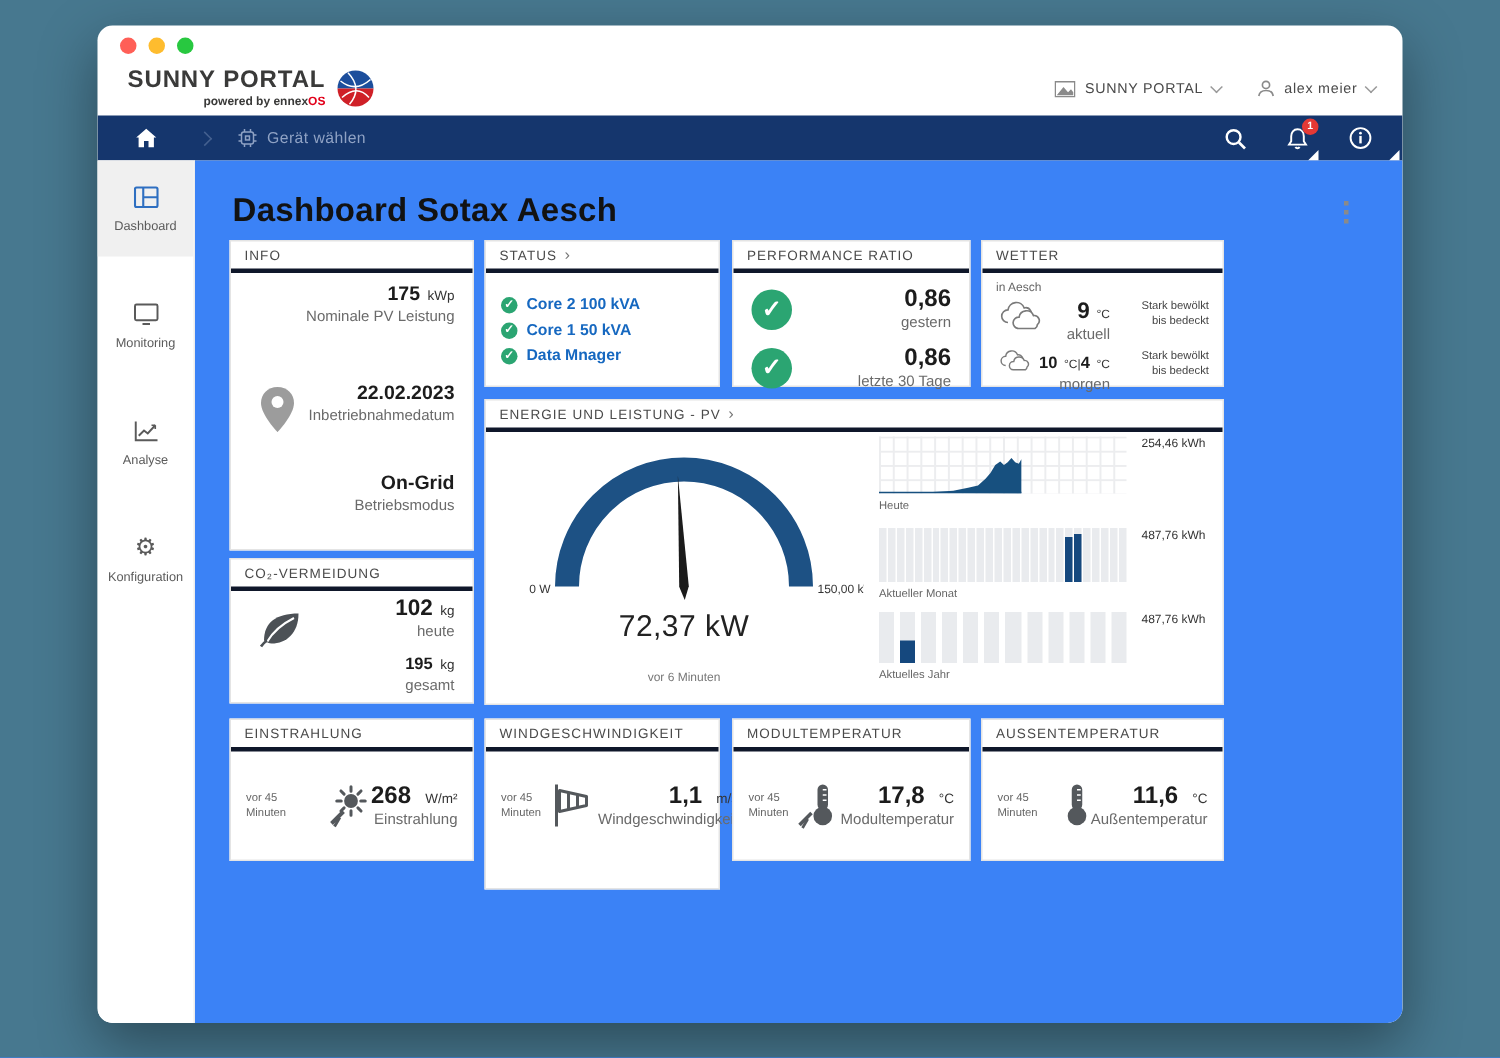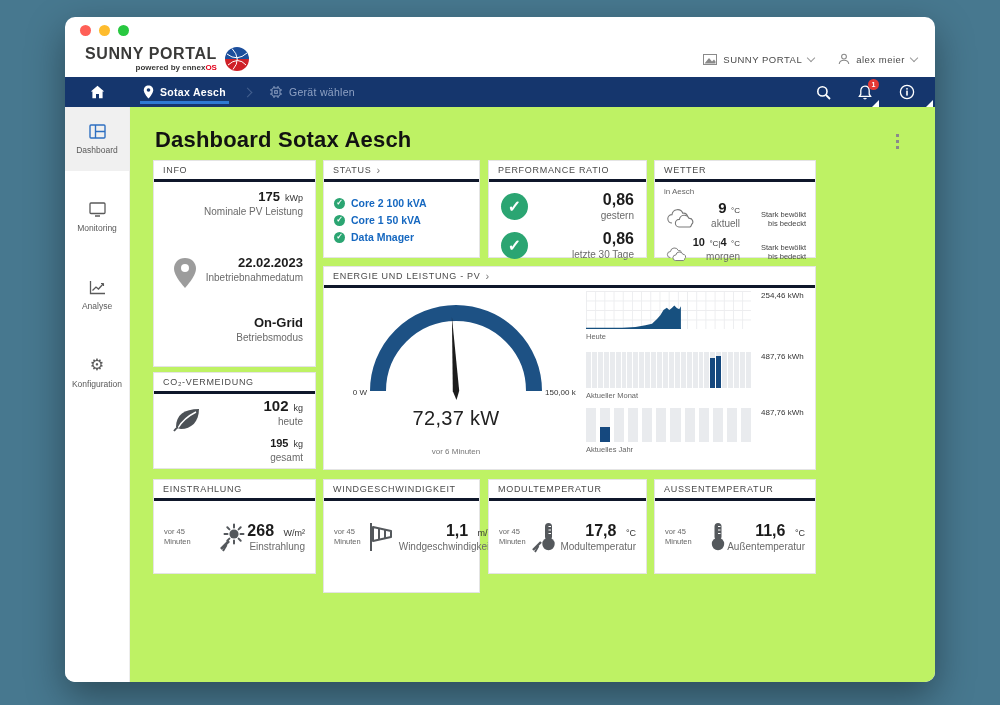--- a/index.html
+++ b/index.html
@@ -39,21 +39,21 @@
   .badge{position:absolute;top:-6px;right:-7px;background:var(--red_badge);color:#fff;font-size:7px;font-weight:bold;
          width:11px;height:11px;border-radius:50%;display:flex;align-items:center;justify-content:center}
   .notch{position:absolute;bottom:0;width:0;height:0;border-left:7px solid transparent;border-bottom:7px solid #fff}
   
   .sidebar{position:absolute;left:0;top:90px;width:65px;bottom:0;background:#fff;border-right:1px solid #ededed}
   .side-item{height:64px;display:flex;flex-direction:column;align-items:center;justify-content:center;gap:6px;cursor:pointer;margin-bottom:14px}
   .side-item.active{background:#f0f0f0}
   .side-label{font-size:8.5px;color:#5a5a5a}
   .gear-glyph{font-family:"DejaVu Sans",sans-serif;font-size:16px;color:#5a5a5a;line-height:1}
   
-  .main{position:absolute;left:65px;top:90px;right:0;bottom:0;background:#bef264}
+  .main{position:absolute;left:65px;top:90px;right:0;bottom:0;background:#3b82f6}
   .page-title{position:absolute;left:25px;top:20px;font-size:22px;font-weight:bold;color:#121212;letter-spacing:.2px}
   .kebab{position:absolute;left:763px;top:24px;display:flex;flex-direction:column;gap:3px;cursor:pointer;padding:3px}
   .kebab i{width:3px;height:3px;background:#8a8a8a;display:block}
   
   .card{position:absolute;background:#fff;border:1px solid #e4e4e4}
   .card-h{height:21px;padding:0 9px;font-size:9px;letter-spacing:.7px;color:#4a4a4a;border-bottom:3px solid #0f172a;
           display:flex;align-items:center;gap:5px;white-space:nowrap}
   .card-h .arr::before{content:"\203A";color:#777;font-size:11px;font-weight:normal}
   .c-info{left:23px;top:53px;width:163px;height:207px}
   .c-status{left:193px;top:53px;width:157px;height:98px}
@@ -78,21 +78,21 @@
   .check-sm{width:11px;height:11px;min-width:11px;border-radius:50%;background:var(--green);color:#fff;font-size:8px;
             display:flex;align-items:center;justify-content:center;line-height:1}
   
   .perf-row{display:flex;align-items:center;justify-content:space-between;padding:0 12px;margin-top:9px}
   .check-lg{width:27px;height:27px;border-radius:50%;background:var(--green);color:#fff;font-size:16px;font-weight:bold;
             display:flex;align-items:center;justify-content:center}
   .perf-val{text-align:right}
   .perf-val .v{font-size:16px}
   
   .wx-loc{font-size:8px;color:#666;padding:5px 9px 0}
-  .wx-row{display:flex;align-items:flex-end;padding:3px 9px 0}
+  .wx-row{display:flex;align-items:flex-start;padding:3px 9px 0}
   .wx-mid{margin-left:auto;text-align:right}
   .wx-desc{width:58px;text-align:right;font-size:7.5px;color:#444;line-height:1.3;margin-left:8px}
   .wx-t{font-size:15px;font-weight:bold;color:#1c1c1c}
   .wx-t2{font-size:11px;font-weight:bold;color:#1c1c1c}
   .wx-u{font-size:8px;color:#333}
   
   .co2-row{position:absolute;right:12px;text-align:right}
   .co2-leaf{position:absolute;left:18px;top:32px}
   .co2-big .v{font-size:15px}
   
@@ -172,29 +172,20 @@
         <span class="chev-down"></span>
       </div>
     </div>
   </div>
 
   <nav class="navbar">
     <div class="nav-home">
       <svg width="15" height="14" viewBox="0 0 15 14">
           <path d="M7.5 0.8 L14.2 6.6 L12.6 6.6 L12.6 13.2 L9 13.2 L9 9 L6 9 L6 13.2 L2.4 13.2 L2.4 6.6 L0.8 6.6 Z" fill="#fff"></path>
         </svg>
-    </div>
-    <div class="nav-tab active">
-      <span>
-        <svg width="11" height="14" viewBox="0 0 11 14">
-            <path d="M5.5 0.5 C2.7 0.5 0.8 2.6 0.8 5.2 C0.8 8.6 5.5 13.5 5.5 13.5 C5.5 13.5 10.2 8.6 10.2 5.2 C10.2 2.6 8.3 0.5 5.5 0.5 Z" fill="#fff"></path>
-            <circle cx="5.5" cy="5" r="1.8" fill="#15366d"></circle>
-          </svg>
-      </span>
-      <span class="lbl">Sotax Aesch</span>
     </div>
     <span class="nav-sep"></span>
     <div class="nav-tab inactive">
       <span>
         <svg width="14" height="14" viewBox="0 0 14 14" stroke="#8fa2c4" fill="none" stroke-width="1">
           <rect x="3" y="3" width="8" height="8" rx="1.5"></rect>
             <rect x="5.7" y="5.7" width="2.6" height="2.6"></rect>
           <path d="M5 3 V1 M9 3 V1 M5 13 V11 M9 13 V11 M3 5 H1 M3 9 H1 M13 5 H11 M13 9 H11"></path>
         </svg>
       </span>

